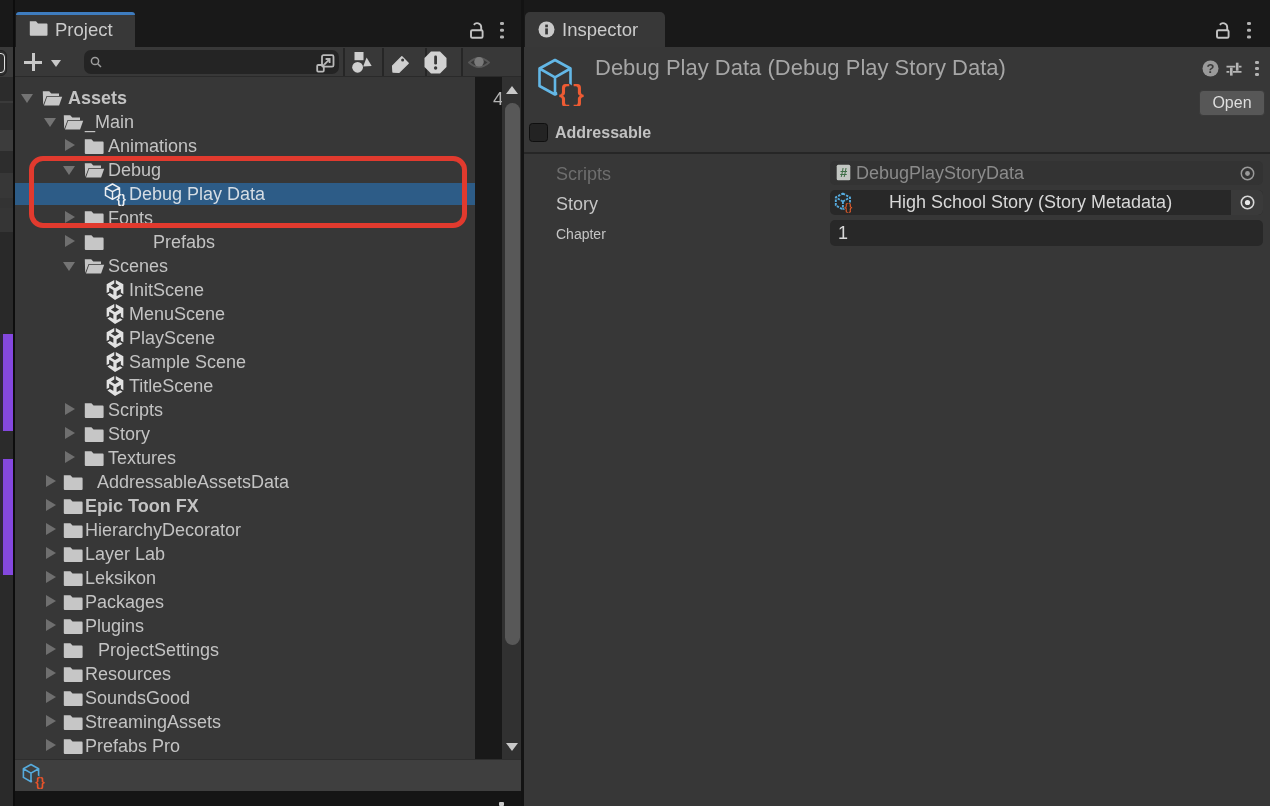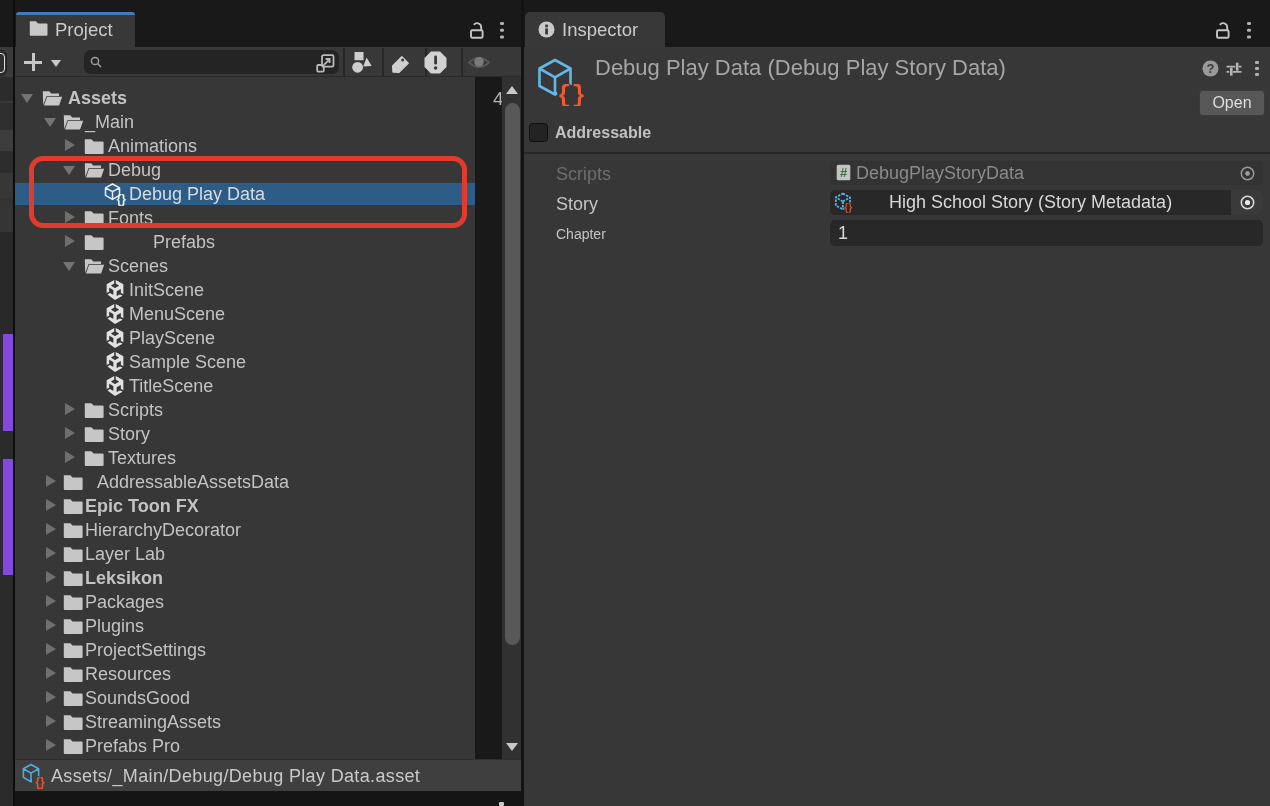--- a/index.html
+++ b/index.html
@@ -193,36 +193,36 @@
 <div class="row-label" style="left:70px;top:441px;font-weight:normal;color:#c3c3c3;">HierarchyDecorator</div>
 <div class="tri tri-closed" style="left:31px;top:470px;"></div>
 <svg class="abs" style="left:48px;top:468.5px;" width="20" height="17" viewBox="0 0 20 17">
 <path d="M0.8 1.2 h6.6 l2.1 2.4 h9.1 a1 1 0 0 1 1 1 v10.4 a1 1 0 0 1 -1 1 H1.8 a1 1 0 0 1 -1 -1z" fill="#c6c6c6"></path>
       </svg>
 <div class="row-label" style="left:70px;top:465px;font-weight:normal;color:#c3c3c3;">Layer Lab</div>
 <div class="tri tri-closed" style="left:31px;top:494px;"></div>
 <svg class="abs" style="left:48px;top:492.5px;" width="20" height="17" viewBox="0 0 20 17">
 <path d="M0.8 1.2 h6.6 l2.1 2.4 h9.1 a1 1 0 0 1 1 1 v10.4 a1 1 0 0 1 -1 1 H1.8 a1 1 0 0 1 -1 -1z" fill="#c6c6c6"></path>
       </svg>
-<div class="row-label" style="left:70px;top:489px;font-weight:bold;color:#c3c3c3;">Leksikon</div>
+<div class="row-label" style="left:70px;top:489px;font-weight:normal;color:#c3c3c3;">Leksikon</div>
 <div class="tri tri-closed" style="left:31px;top:518px;"></div>
 <svg class="abs" style="left:48px;top:516.5px;" width="20" height="17" viewBox="0 0 20 17">
 <path d="M0.8 1.2 h6.6 l2.1 2.4 h9.1 a1 1 0 0 1 1 1 v10.4 a1 1 0 0 1 -1 1 H1.8 a1 1 0 0 1 -1 -1z" fill="#c6c6c6"></path>
       </svg>
 <div class="row-label" style="left:70px;top:513px;font-weight:normal;color:#c3c3c3;">Packages</div>
 <div class="tri tri-closed" style="left:31px;top:542px;"></div>
 <svg class="abs" style="left:48px;top:540.5px;" width="20" height="17" viewBox="0 0 20 17">
 <path d="M0.8 1.2 h6.6 l2.1 2.4 h9.1 a1 1 0 0 1 1 1 v10.4 a1 1 0 0 1 -1 1 H1.8 a1 1 0 0 1 -1 -1z" fill="#c6c6c6"></path>
       </svg>
 <div class="row-label" style="left:70px;top:537px;font-weight:normal;color:#c3c3c3;">Plugins</div>
 <div class="tri tri-closed" style="left:31px;top:566px;"></div>
 <svg class="abs" style="left:48px;top:564.5px;" width="20" height="17" viewBox="0 0 20 17">
 <path d="M0.8 1.2 h6.6 l2.1 2.4 h9.1 a1 1 0 0 1 1 1 v10.4 a1 1 0 0 1 -1 1 H1.8 a1 1 0 0 1 -1 -1z" fill="#c6c6c6"></path>
       </svg>
-<div class="row-label" style="left:70px;top:561px;font-weight:normal;color:#c3c3c3;">ProjectSettings</div>
+<div class="row-label" style="left:83px;top:561px;font-weight:normal;color:#c3c3c3;">ProjectSettings</div>
 <div class="tri tri-closed" style="left:31px;top:590px;"></div>
 <svg class="abs" style="left:48px;top:588.5px;" width="20" height="17" viewBox="0 0 20 17">
 <path d="M0.8 1.2 h6.6 l2.1 2.4 h9.1 a1 1 0 0 1 1 1 v10.4 a1 1 0 0 1 -1 1 H1.8 a1 1 0 0 1 -1 -1z" fill="#c6c6c6"></path>
       </svg>
 <div class="row-label" style="left:70px;top:585px;font-weight:normal;color:#c3c3c3;">Resources</div>
 <div class="tri tri-closed" style="left:31px;top:614px;"></div>
 <svg class="abs" style="left:48px;top:612.5px;" width="20" height="17" viewBox="0 0 20 17">
 <path d="M0.8 1.2 h6.6 l2.1 2.4 h9.1 a1 1 0 0 1 1 1 v10.4 a1 1 0 0 1 -1 1 H1.8 a1 1 0 0 1 -1 -1z" fill="#c6c6c6"></path>
       </svg>
 <div class="row-label" style="left:70px;top:609px;font-weight:normal;color:#c3c3c3;">SoundsGood</div>
@@ -244,21 +244,20 @@
   <div class="abs" style="left:489.5px;top:103px;width:15px;height:542px;background:#585858;border-radius:7.5px;"></div>
   <div class="tri" style="left:491px;top:743px;border-left:6px solid transparent;border-right:6px solid transparent;border-top:8px solid #c8c8c8;"></div>
 
   <div class="abs" style="left:0;top:759px;width:506px;height:32px;background:#3f3f3f;border-top:1px solid #2e2e2e;"></div>
   <div class="abs" id="pathicon" style="left:7px;top:763px;">
 <svg width="24" height="25" viewBox="0 0 24 25" style="overflow:visible">
 <path d="M9 1.5 L16.6 5.8 V14.4 L9 18.7 L1.4 14.4 V5.8 Z M9 10.1 V18.7 M9 10.1 L1.4 5.8 M9 10.1 L16.6 5.8" fill="none" stroke="#56abdd" stroke-width="1.6" stroke-linejoin="round"></path>
 <circle cx="14.5" cy="17" r="4.6" fill="#3f3f3f"></circle>
 <text x="13.2" y="22.5" font-size="12.5" font-weight="bold" fill="#e8532a" font-family="Liberation Sans">{}</text>
 </svg></div>
-  <div class="abs" style="left:36px;top:764px;line-height:24px;font-size:18px;letter-spacing:0.35px;color:#c9c9c9;">Assets/_Main/Debug/Debug Play Data.asset</div>
 
   <div class="abs" style="left:0;top:791px;width:506px;height:15px;background:#151515;"></div>
   <div class="abs" style="left:484px;top:802px;width:5px;height:4px;background:#c9c9c9;border-radius:1px;"></div>
 </div>
 
 <div class="abs" style="left:521px;top:0;width:3px;height:806px;background:#131313;"></div>
 
 <div class="abs" id="inspector" style="left:524px;top:0;width:746px;height:806px;background:#191919;">
   <div class="abs" style="left:0;top:47px;width:746px;height:759px;background:#373737;"></div>
 

